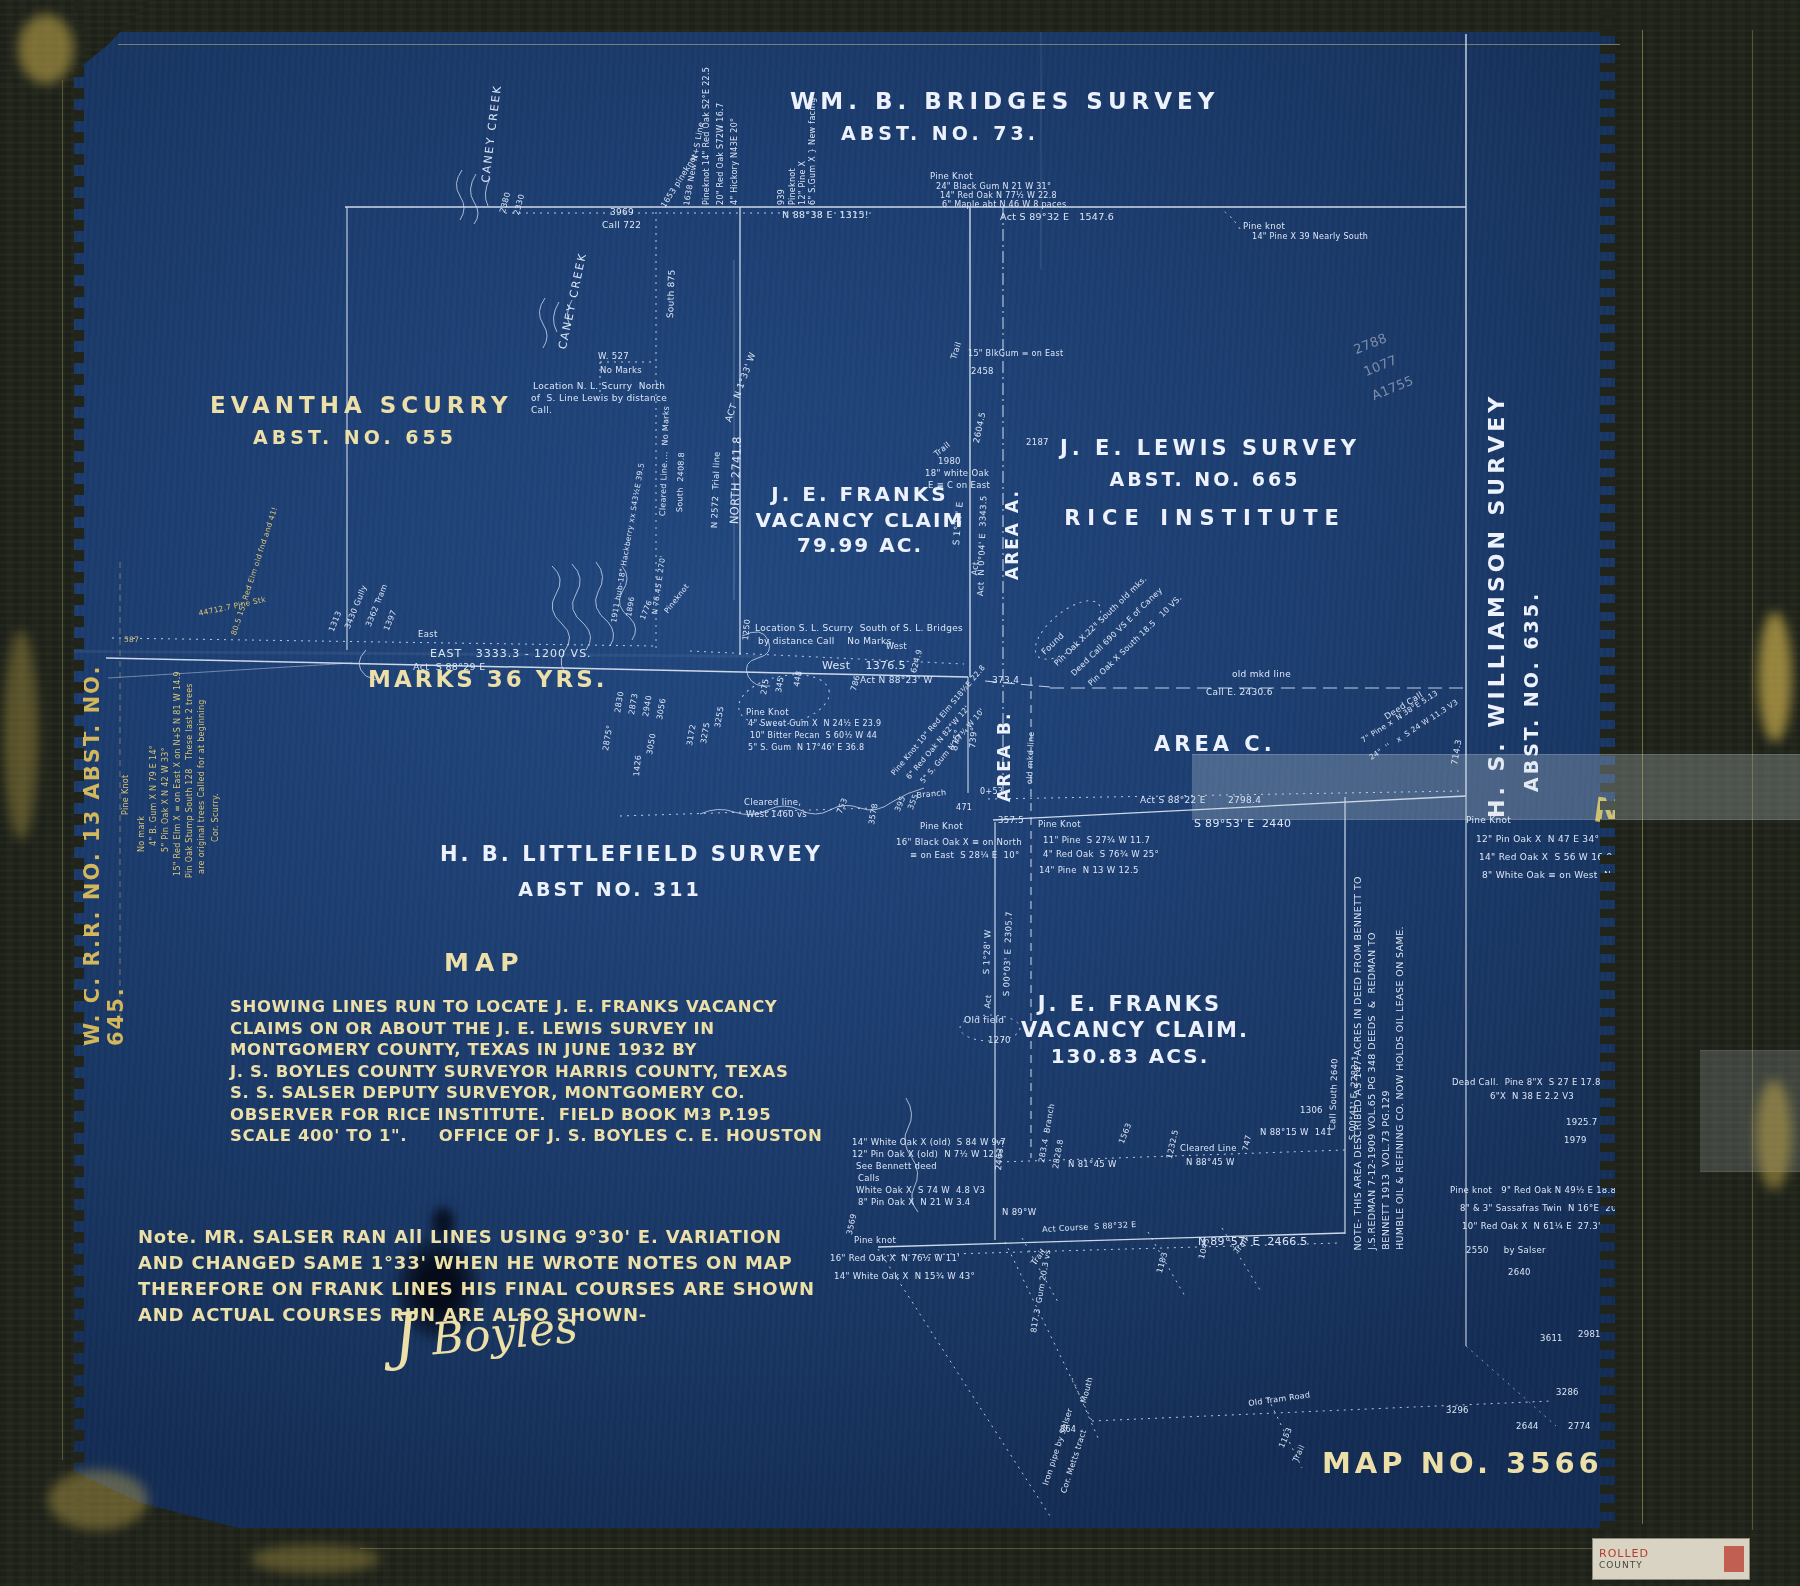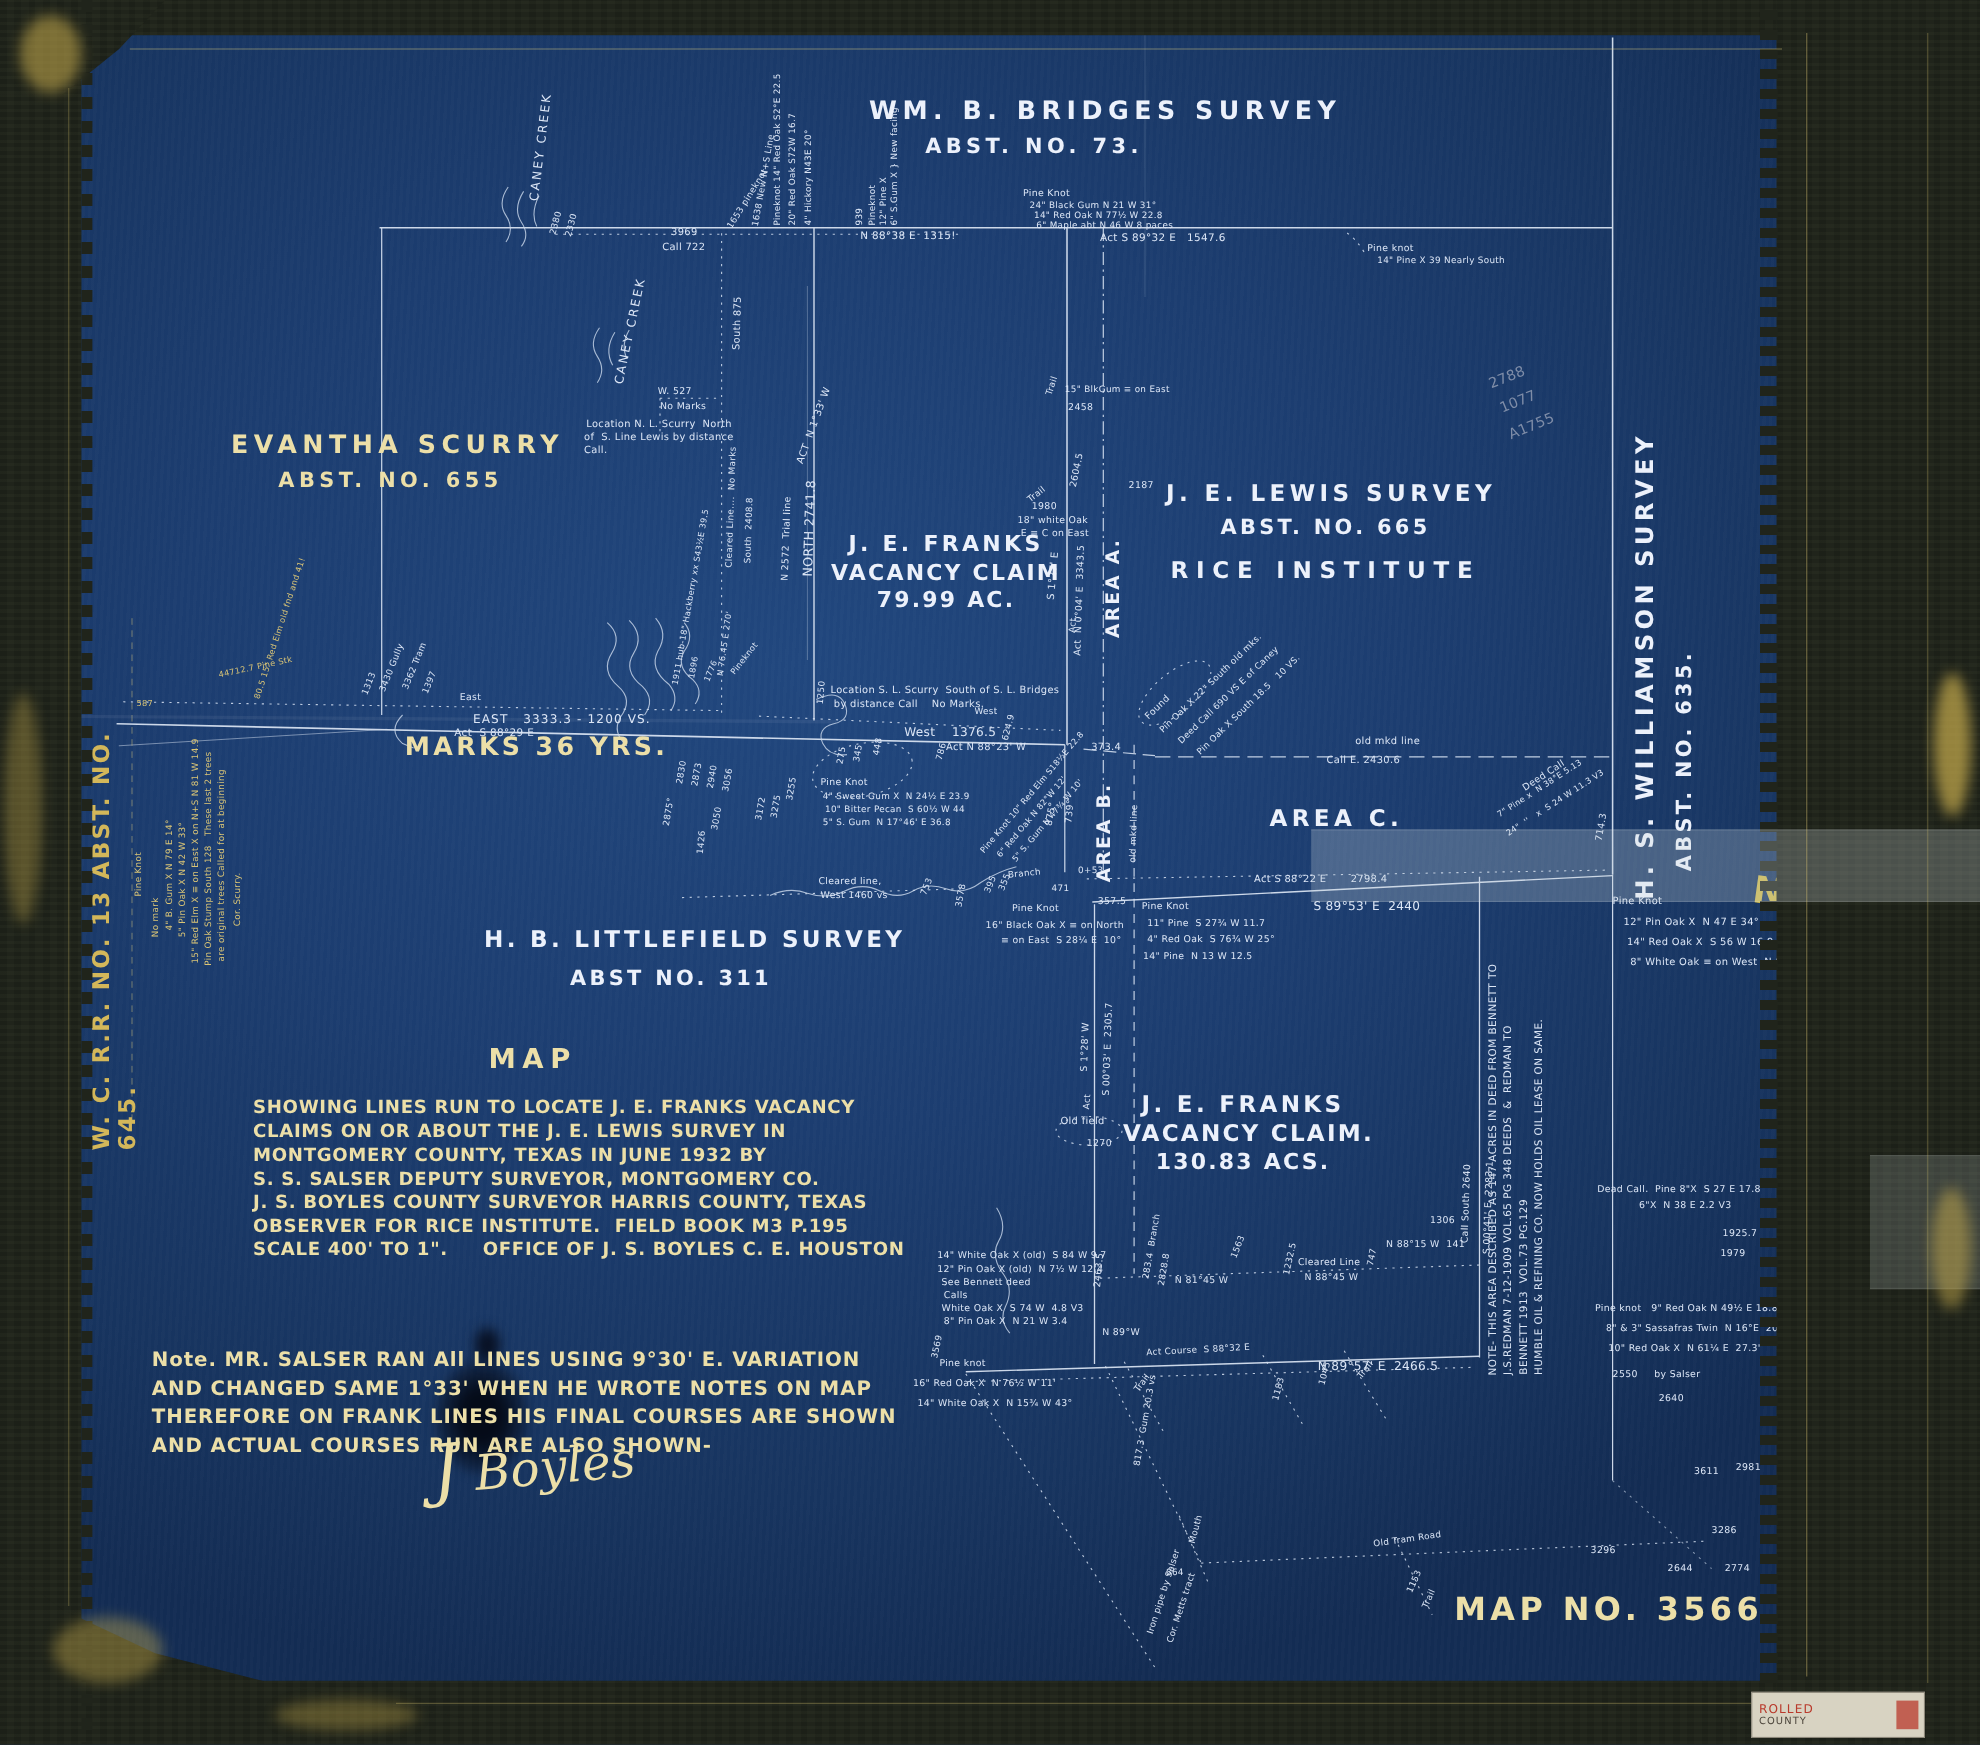--- a/index.html
+++ b/index.html
@@ -359,22 +359,22 @@
   <div class="title t-white" id="t-areaC">AREA C.</div>
   <div class="title t-cream" id="t-marks">MARKS 36 YRS.</div>
   <div class="v-up" id="t-wcrr">W. C. R.R. NO. 13    ABST. NO. 645.</div>
   <div class="title t-cream" id="t-mapno">MAP NO. 3566</div>
 
   <div class="title t-cream" id="map-head">MAP</div>
   <div id="map-block">
     <div>SHOWING LINES RUN TO LOCATE J. E. FRANKS VACANCY</div>
     <div>CLAIMS ON OR ABOUT THE J. E. LEWIS SURVEY IN</div>
     <div>MONTGOMERY COUNTY, TEXAS IN JUNE 1932 BY</div>
+    <div>J. S. BOYLES COUNTY SURVEYOR HARRIS COUNTY, TEXAS</div>
     <div>S. S. SALSER DEPUTY SURVEYOR, MONTGOMERY CO.</div>
-    <div>J. S. BOYLES COUNTY SURVEYOR HARRIS COUNTY, TEXAS</div>
     <div>OBSERVER FOR RICE INSTITUTE.  FIELD BOOK M3 P.195</div>
     <div>SCALE 400' TO 1".     OFFICE OF J. S. BOYLES C. E. HOUSTON</div>
   </div>
 
   <div id="note-block">
     <div>Note. MR. SALSER RAN All LINES USING 9°30' E. VARIATION</div>
     <div>AND CHANGED SAME 1°33' WHEN HE WROTE NOTES ON MAP</div>
     <div>THEREFORE ON FRANK LINES HIS FINAL COURSES ARE SHOWN</div>
     <div>AND ACTUAL COURSES RUN ARE ALSO SHOWN-</div>
   </div>

